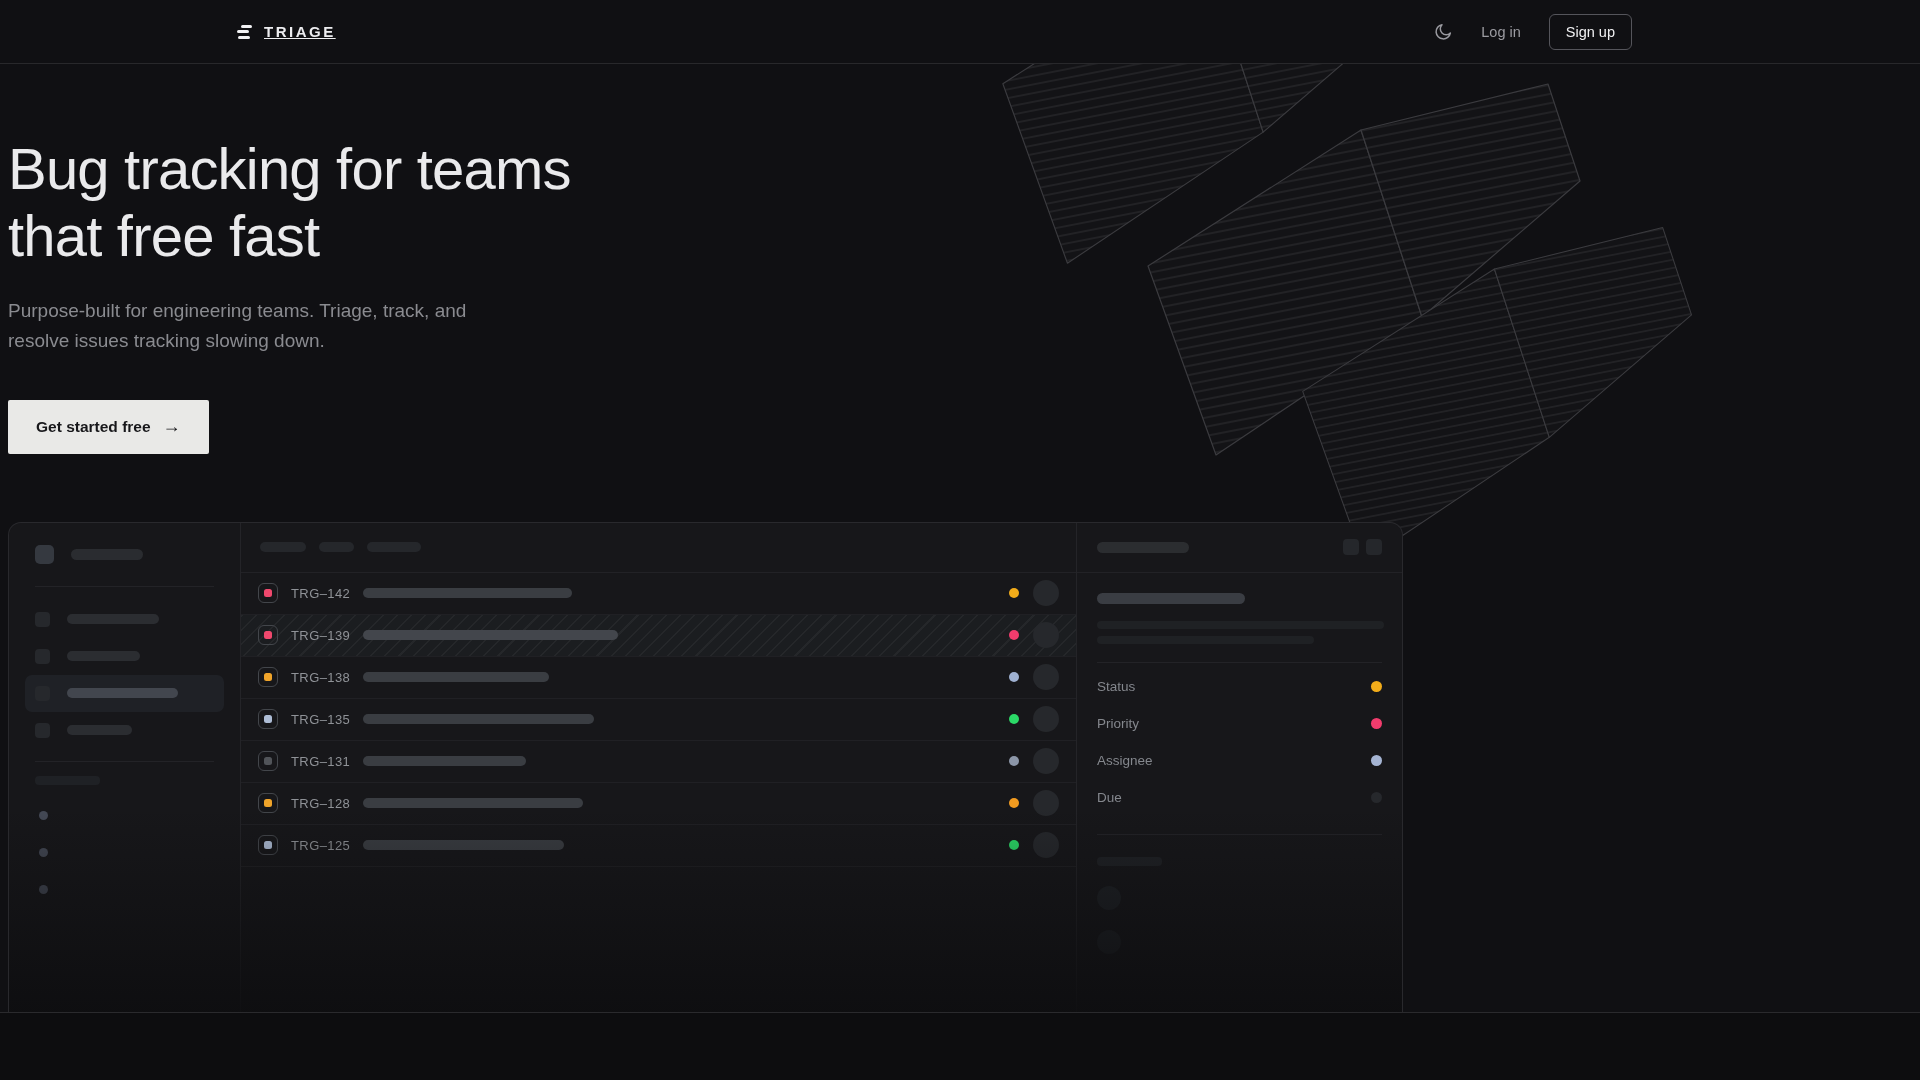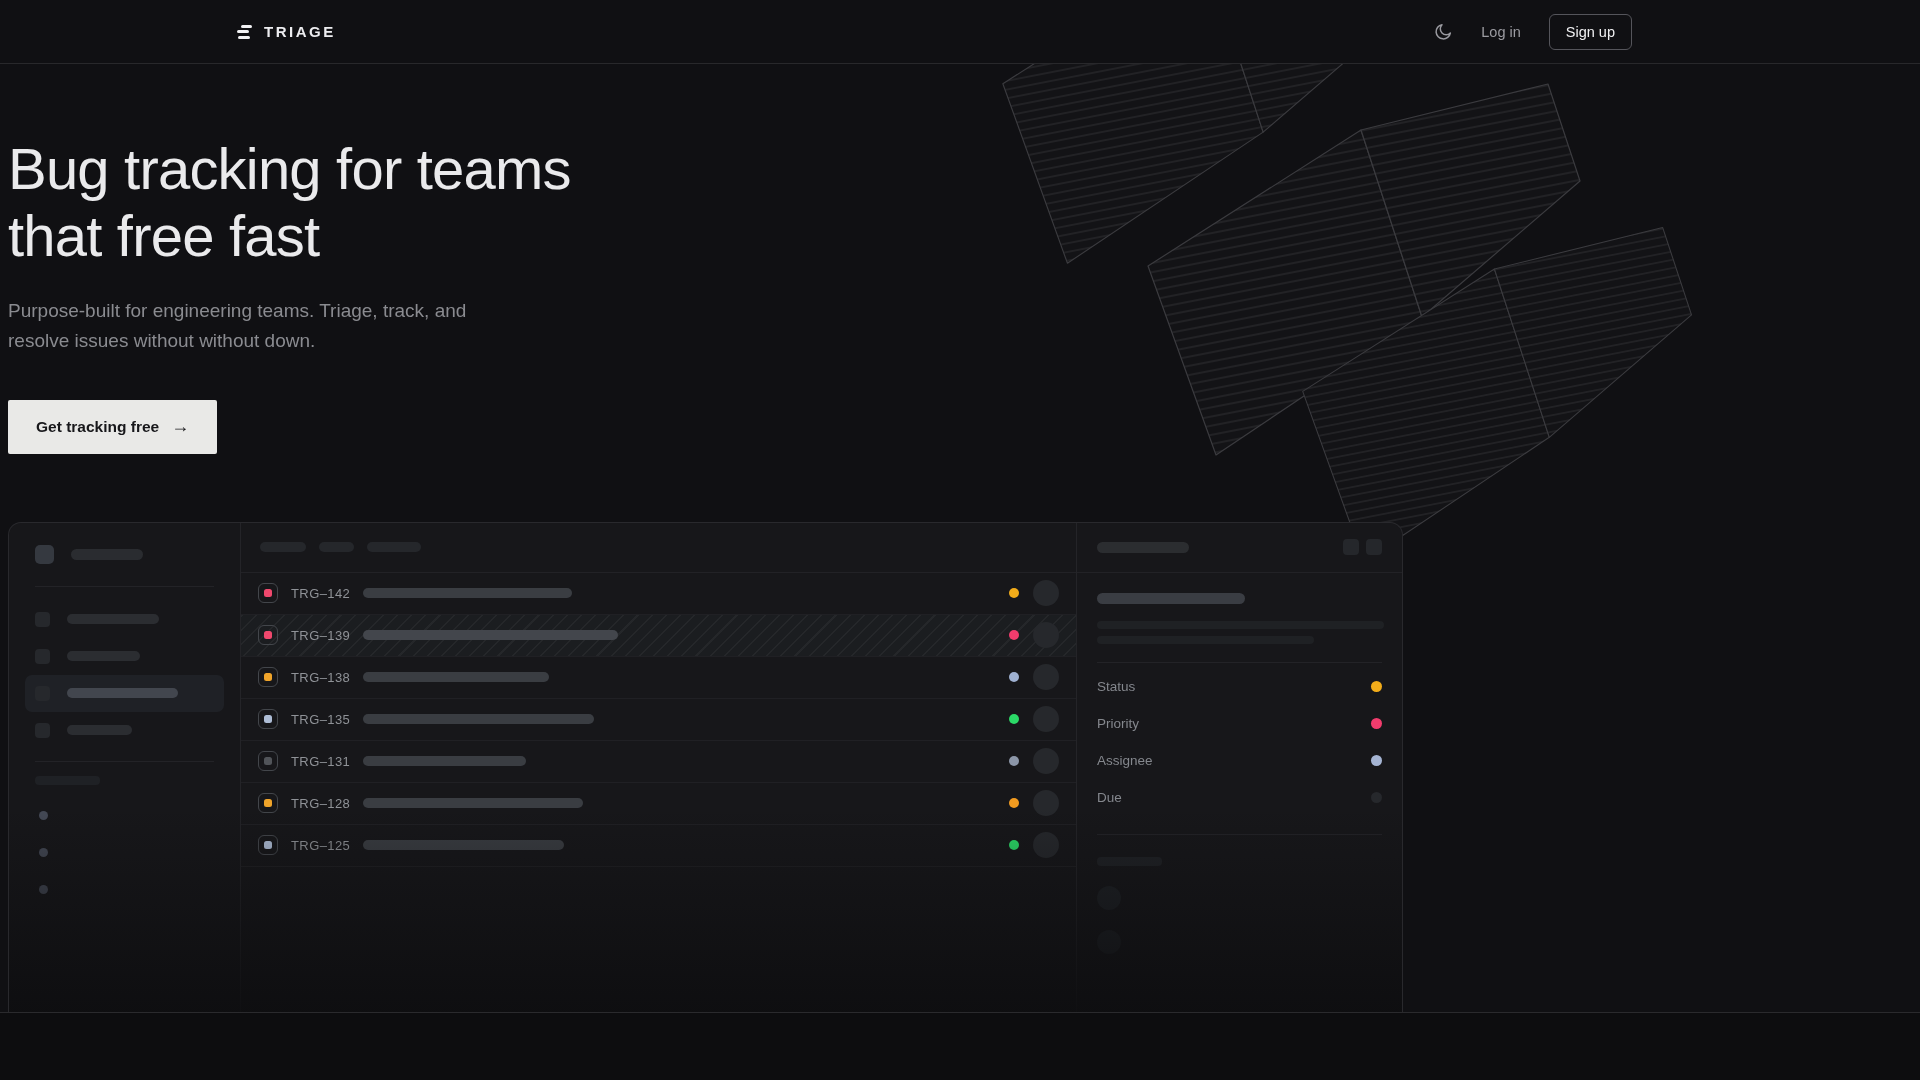--- a/index.html
+++ b/index.html
@@ -9,21 +9,21 @@
 
   
   .nav { height:64px; border-bottom:1px solid #28282b; background:#101013; position:relative; z-index:5; }
   .nav .container { height:100%; display:flex; align-items:center; justify-content:space-between; }
   .brand { display:flex; align-items:center; gap:11px; }
   .logo-icon { width:16px; display:flex; flex-direction:column; gap:2.5px; }
   .logo-icon span { display:block; height:3px; border-radius:1.5px; background:#f2f2f4; }
   .logo-icon .b1 { width:11px; margin-left:4px; }
   .logo-icon .b2 { width:12px; margin-left:0; }
   .logo-icon .b3 { width:12px; margin-left:1px; }
-  .brand-name { color:#ededf0; font-size:15px; font-weight:700; letter-spacing:2.5px; }
+  .brand-name { color:#ededf0; font-size:15px; font-weight:700; letter-spacing:2.5px;text-decoration:underline; }
   .nav-right { display:flex; align-items:center; gap:28px; }
   .moon { width:20px; height:20px; display:block; cursor:pointer; }
   .login { color:#9b9ba1; font-size:14.5px; cursor:pointer; }
   .signup { color:#f0f0f2; font-size:14.5px; border:1px solid #55555b; border-radius:6px;
     padding:9px 16px; background:transparent; cursor:pointer; font-family:inherit; }
 
   
   .hero { position:relative; height:948px; background:#101013; overflow:hidden; }
   .wireframe { position:absolute; left:995px; top:-20px; pointer-events:none; }
   .hero-inner { position:relative; z-index:2; padding-top:71px;margin-left:8px; }
@@ -142,24 +142,24 @@
         <path d="M216,50 L403,4 L435,101 L277,237 Z" fill="url(#hl)" stroke="#3b3b3f" stroke-width="1.2" stroke-linejoin="round"></path>
       </g>
     </defs>
     <use href="#fold" transform="translate(5,-137) scale(0.95)"></use>
     <use href="#fold" transform="translate(150,36)"></use>
     <use href="#fold" transform="translate(305,180) scale(0.9)"></use>
   </svg>
 
   <div class="container hero-inner">
     <h1><span>Bug tracking for teams</span><br><span>that free fast</span></h1>
-    <p class="subtitle">Purpose-built for engineering teams. Triage, track, and resolve issues without without down.</p>
+    <p class="subtitle">Purpose-built for engineering teams. Triage, track, and resolve issues tracking slowing down.</p>
     <div>
       <button class="cta">
-        <span>Get tracking free</span>
+        <span>Get started free</span>
         <span class="arrow">→</span>
       </button>
     </div>
 
     <div class="mockup">
 
       <div class="side">
         <div class="side-head">
           <span class="sq"></span>
           <span class="pill"></span>

